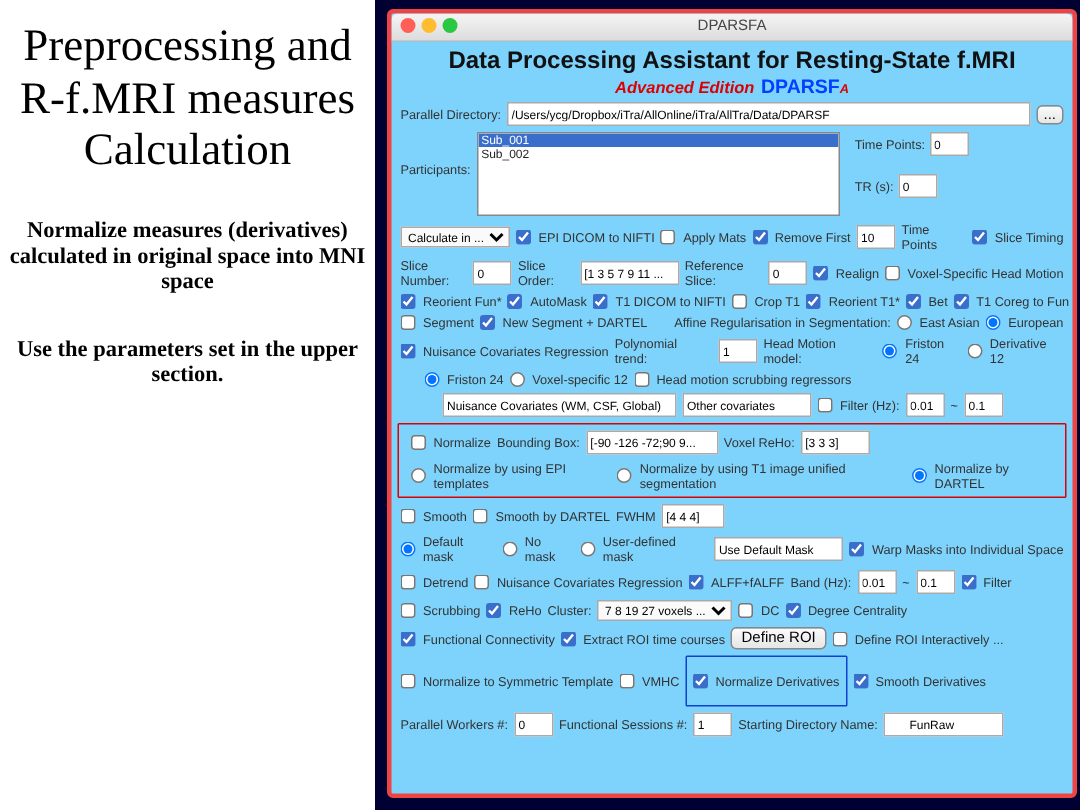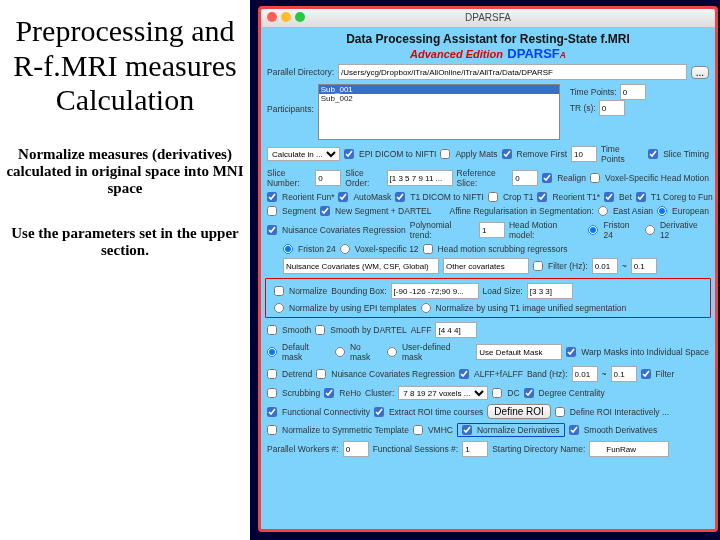--- a/index.html
+++ b/index.html
@@ -7,21 +7,21 @@
 .sidebar{position:absolute;left:0;top:0;width:250px;height:540px;color:#000;background:#fff}
 .sidebar h1{font-family:"Times New Roman",serif;font-size:30px;line-height:1.15;font-weight:400;text-align:center;margin:14px 4px 0 4px;color:#000}
 .sidebar p{font-family:"Times New Roman",serif;font-size:15px;font-weight:700;text-align:center;margin:28px 6px 0 6px;color:#000}
 .slide-num{position:absolute;right:12px;bottom:8px;color:#ff944d;font-size:16px}
 .app{position:absolute;left:258px;top:6px;width:454px;height:520px;background:#7dd3fc;border:3px solid #ef4444;border-radius:4px;font-size:8.5px;color:#222}
 .titlebar{height:18px;background:linear-gradient(#f5f5f5,#dcdcdc);border-bottom:1px solid #bbb;border-radius:4px 4px 0 0;position:relative;text-align:center;line-height:18px;font-size:10px;color:#444}
 .traffic{position:absolute;left:6px;top:3px;display:flex;gap:4px}
 .tl{width:10px;height:10px;border-radius:50%}
 .red{background:#ff5f57}.yel{background:#febc2e}.grn{background:#28c840}
 .hdr{text-align:center;padding:4px 0 1px 0}
-.hdr b{font-size:12px;color:#111}
+.hdr b{font-size:16px;color:#111}
 .hdr .ae{color:#d00;font-style:italic;font-weight:700;font-size:11px;margin-right:2px}
 .hdr .logo{color:#0040ff;font-weight:700;font-size:13px}
 .hdr .logoA{color:#d00;font-weight:700;font-style:italic}
 .row{display:flex;align-items:center;padding:2px 6px;gap:4px;flex-wrap:nowrap}
 label,.lbl{color:#333}
 input[type=text]{border:1px solid #aaa;background:#fff;font-size:8px;padding:1px 2px;height:12px}
 input[type=checkbox],input[type=radio]{width:10px;height:10px;margin:0 2px 0 0;vertical-align:middle}
 .listbox{border:1px solid #888;background:#fff;width:240px;height:54px;font-size:8px;overflow:hidden}
 .listbox div{padding:0 2px}
 .listbox .sel{background:#3a6ecb;color:#fff}
@@ -69,21 +69,21 @@
       <input type="text" style="flex: 1 1 0%;" value="/Users/ycg/Dropbox/iTra/AllOnline/iTra/AllTra/Data/DPARSF">
       <button style="padding:0 4px">...</button>
     </div>
 
     <div class="row" style="align-items:flex-start">
       <span class="lbl" style="padding-top:20px">Participants:</span>
       <div class="listbox">
         <div class="sel">Sub_001</div>
         <div>Sub_002</div>
       </div>
-      <div style="flex:1;display:flex;flex-direction:column;margin-left:6px">
+      <div style="flex:1;display:flex;flex-direction:column;gap:12px;margin-left:6px">
         <div class="grp">
             <span class="lbl">Time Points:</span>
             <input class="tinybox" type="text" value="0" style="">
           </div>
         <div class="grp">
             <span class="lbl">TR (s):</span>
             <input class="tinybox" type="text" value="0" style="">
           </div>
       </div>
     </div>
@@ -202,65 +202,69 @@
         </span>
       <span class="rgrp">
           <input type="radio" name="hm2" style="">
           <span class="lbl">Voxel-specific 12</span>
         </span>
       <span class="grp">
           <input type="checkbox" class="ck" style="">
           <span class="lbl">Head motion scrubbing regressors</span>
         </span>
     </div>
-    <div class="row" style="padding-left:22px">
+    <div class="row" style="padding-left:34px">
       <input type="text" class="miniL" value="Nuisance Covariates (WM, CSF, Global)" style="">
       <input type="text" style="width: 80px;" value="Other covariates">
       <span class="grp">
           <input type="checkbox" class="ck" style="">
           <span class="lbl">Filter (Hz):</span>
         </span>
       <input type="text" class="tinybox" value="0.01" style="">
         <span>~</span>
       <input type="text" class="tinybox" value="0.1" style="">
     </div>
 
     <div class="redwrap">
       <div class="row">
         <span class="grp">
             <input type="checkbox" class="ck" style="">
             <span class="lbl">Normalize</span>
           </span>
         <span class="lbl">Bounding Box:</span>
         <input type="text" style="width: 82px;" value="[-90 -126 -72;90 9...">
-        <span class="lbl">Load Size:</span>
+        <span class="lbl">Voxel ReHo:</span>
         <input type="text" style="width: 40px;" value="[3 3 3]">
       </div>
       <div class="row">
         <span class="rgrp">
             <input type="radio" name="norm" style="">
             <span class="lbl">Normalize by using EPI templates</span>
           </span>
         <span class="rgrp">
             <input type="radio" name="norm" style="">
             <span class="lbl">Normalize by using T1 image unified segmentation</span>
           </span>
+        <span class="rgrp">
+            <input type="radio" name="norm" checked="" style="">
+            <span class="lbl">Normalize by DARTEL</span>
+          </span>
       </div>
     </div>
 
     <div class="row">
       <span class="grp">
           <input type="checkbox" class="ck" style="">
           <span class="lbl">Smooth</span>
         </span>
       <span class="grp">
           <input type="checkbox" class="ck" style="">
           <span class="lbl">Smooth by DARTEL</span>
         </span>
-      <span class="lbl">ALFF</span>
+      <span class="lbl">FWHM</span>
       <input type="text" class="mini" value="[4 4 4]" style="">
     </div>
 
     <div class="row">
       <span class="rgrp">
           <input type="radio" name="mask" checked="" style="">
           <span class="lbl">Default mask</span>
         </span>
       <span class="rgrp">
           <input type="radio" name="mask" style="">
@@ -339,21 +343,21 @@
 
     <div class="row">
       <span class="grp">
           <input type="checkbox" class="ck" style="">
           <span class="lbl">Normalize to Symmetric Template</span>
         </span>
       <span class="grp">
           <input type="checkbox" class="ck" style="">
           <span class="lbl">VMHC</span>
         </span>
-      <span class="redwrap bluewrap grp" style="margin:0;padding:1px 4px">
+      <span class="redwrap bluewrap grp" style="margin:0;padding:11px 4px">
         <input type="checkbox" class="ck" checked="" style="">
           <span class="lbl">Normalize Derivatives</span>
       </span>
       <span class="grp">
           <input type="checkbox" class="ck" checked="" style="">
           <span class="lbl">Smooth Derivatives</span>
         </span>
     </div>
 
     <div class="row">

